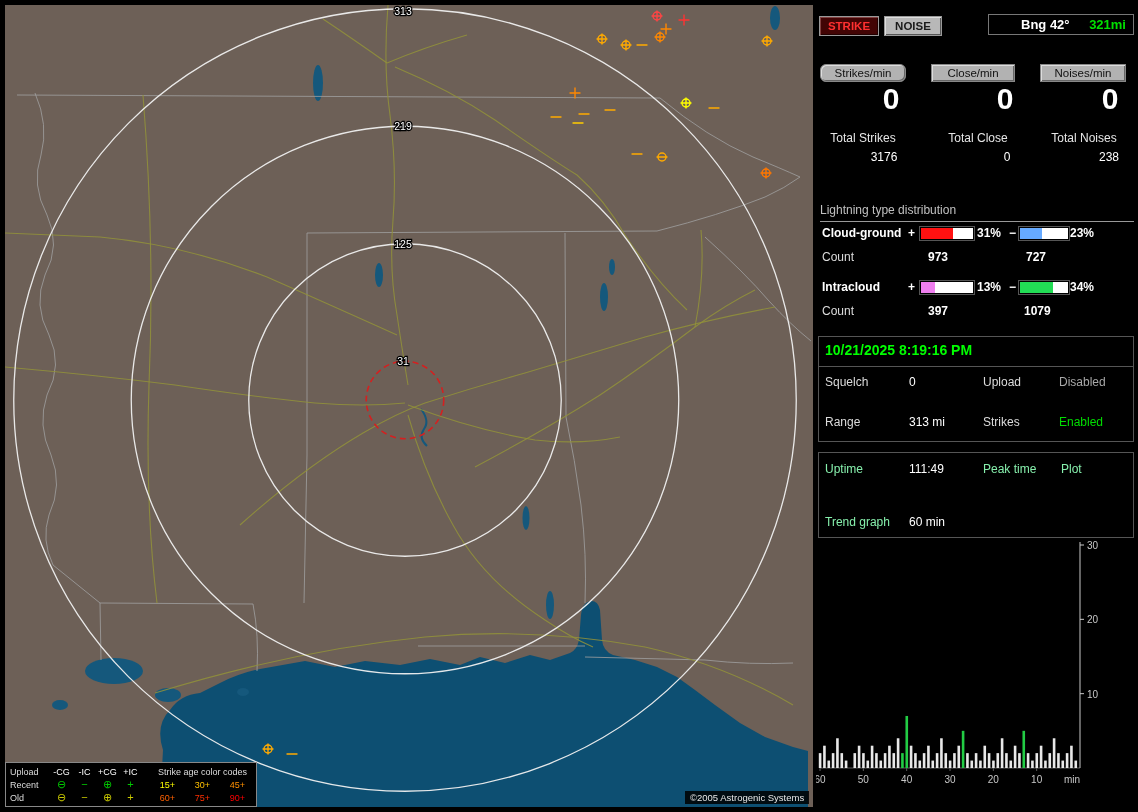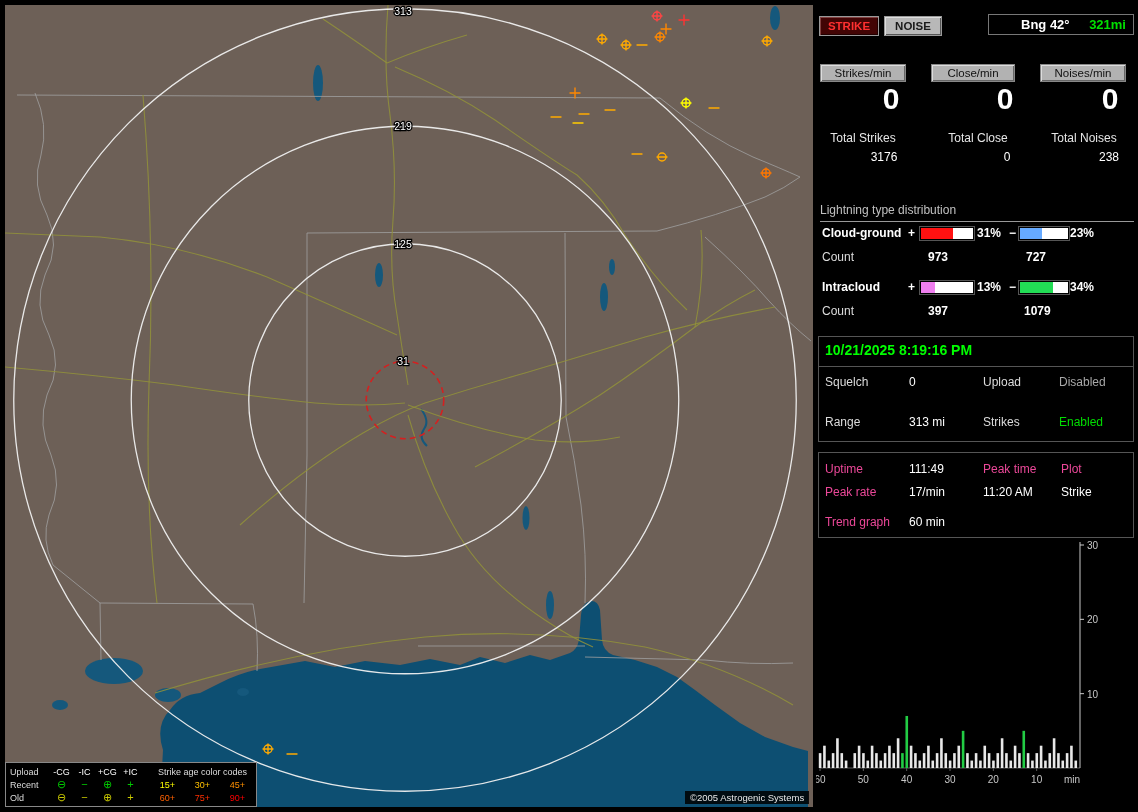--- a/index.html
+++ b/index.html
@@ -48,21 +48,21 @@
   .dist-label{font-weight:bold;color:#fff;}
   .sign{font-weight:bold;color:#fff;}
   .bar{position:absolute;height:11px;background:#fff;border:1px solid #000;outline:1px solid #555;}
   .bar-fill{display:block;height:100%;}
   .pct{font-weight:bold;color:#fff;}
   .cnt{font-weight:bold;color:#fff;}
   .box{position:absolute;border:1px solid #555;box-sizing:border-box;}
   .datetime{color:#00ff00;font-weight:bold;font-size:14px;}
   .divline{position:absolute;left:0;right:0;border-bottom:1px solid #555;}
   .lbl{color:#dcdcdc;}
-  .lbl2{color:#ec4899;}
+  .lbl2{color:#86efac;}
   .val{color:#fff;}
   .val-disabled{color:#a8a8a8;}
   .val-green{color:#00dd00;}
   #trend-svg{position:absolute;left:0;top:540px;}
   .axis{stroke:#c8c8c8;stroke-width:1;}
   .axis-dim{stroke:#5a5a5a;stroke-width:1;}
   .tick{fill:#c8c8c8;font:10px "Liberation Sans",sans-serif;}
 </style>
 </head>
 <body>
@@ -247,21 +247,21 @@
 
 <div id="panel">
 
   <div class="abs btn strike-btn" style="left:3px;top:16px;width:58px;height:18px;">STRIKE</div>
   <div class="abs btn noise-btn" style="left:68px;top:16px;width:56px;height:18px;">NOISE</div>
   <div class="abs bng-box" style="left:172px;top:14px;width:146px;height:21px;padding-left:32px;">
     <span>Bng 42°</span>
     <span class="green">321mi</span>
   </div>
 
-  <div class="abs gray-label" style="left:4px;top:64px;width:84px;height:16px;">Strikes/min</div>
+  <div class="abs gray-label" style="left:4px;top:64px;width:84px;height:16px;border-radius:6px;">Strikes/min</div>
   <div class="abs gray-label" style="left:115px;top:64px;width:82px;height:16px;">Close/min</div>
   <div class="abs gray-label" style="left:224px;top:64px;width:84px;height:16px;">Noises/min</div>
   <div class="abs bigzero" style="left:45px;top:82px;width:60px;">0</div>
   <div class="abs bigzero" style="left:159px;top:82px;width:60px;">0</div>
   <div class="abs bigzero" style="left:266px;top:82px;width:56px;">0</div>
 
   <div class="abs tlabel" style="left:0px;top:131px;width:94px;">Total Strikes</div>
   <div class="abs tlabel" style="left:115px;top:131px;width:94px;">Total Close</div>
   <div class="abs tlabel" style="left:221px;top:131px;width:94px;">Total Noises</div>
   <div class="abs tvalue" style="left:21px;top:150px;width:94px;">3176</div>
@@ -324,26 +324,20 @@
       <span class="abs val-green" style="left:240px;">Enabled</span>
     </div>
   </div>
 
   <div class="box" style="left:2px;top:452px;width:316px;height:86px;">
     <div class="abs" style="left:0;top:9px;width:314px;height:14px;">
       <span class="abs lbl2" style="left:6px;">Uptime</span>
       <span class="abs val" style="left:90px;">111:49</span>
       <span class="abs lbl2" style="left:164px;">Peak time</span>
       <span class="abs lbl2" style="left:242px;">Plot</span>
-    </div>
-    <div class="abs" style="left:0;top:32px;width:314px;height:14px;">
-      <span class="abs lbl2" style="left:6px;">Peak rate</span>
-      <span class="abs val" style="left:90px;">17/min</span>
-      <span class="abs val" style="left:164px;">11:20 AM</span>
-      <span class="abs val" style="left:242px;">Strike</span>
     </div>
     <div class="abs" style="left:0;top:62px;width:314px;height:14px;">
       <span class="abs lbl2" style="left:6px;">Trend graph</span>
       <span class="abs val" style="left:90px;">60 min</span>
     </div>
   </div>
 
   <svg id="trend-svg" width="322" height="268" viewBox="0 0 322 268">
       <line x1="4" y1="228" x2="264" y2="228" class="axis-dim"></line>
       <line x1="264" y1="2" x2="264" y2="228" class="axis"></line>

